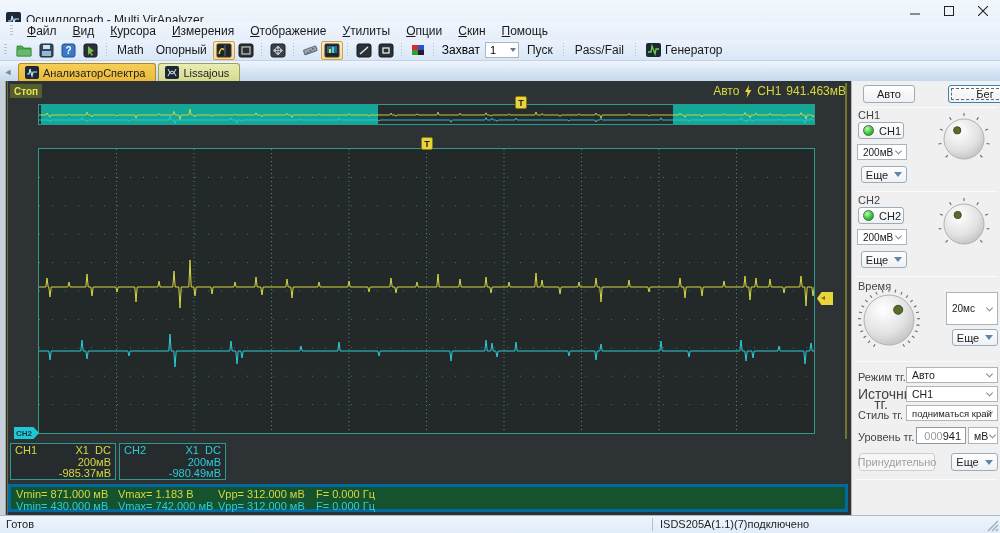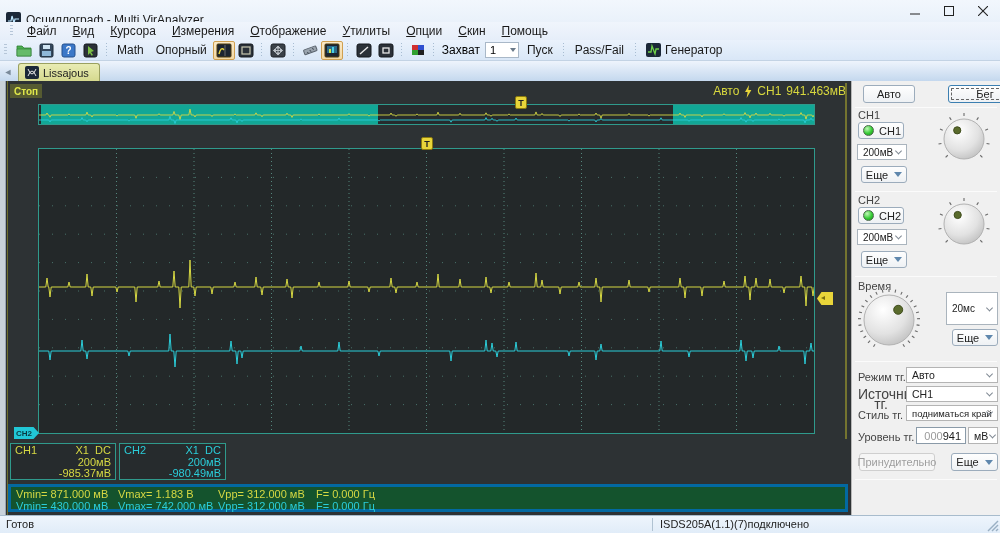--- a/index.html
+++ b/index.html
@@ -238,20 +238,27 @@
     <svg width="15" height="14">
         <rect x="0" y="0" width="15" height="14" rx="2" fill="#1b2838"></rect>
         <polyline points="2,9 5,9 6,3 9,11 10,6 13,6" fill="none" stroke="#6fd04a" stroke-width="1.3"></polyline>
       </svg>
     <span>Генератор</span>
   </div>
 </div>
 
 <div class="tabbar">
   <div class="tab-scroll">◄</div>
+  <div class="tab amber">
+    <svg width="14" height="13">
+        <rect width="14" height="13" rx="2" fill="#1b2838"></rect>
+        <polyline points="2,8 4,8 5,3 7,10 8,6 12,6" fill="none" stroke="#bfe8ff" stroke-width="1.2"></polyline>
+      </svg>
+    <span>АнализаторСпектра</span>
+  </div>
   <div class="tab olive">
     <svg width="14" height="13">
         <rect width="14" height="13" rx="2" fill="#1b2838"></rect>
         <path d="M3,3 Q7,13 11,3 M3,10 Q7,0 11,10" fill="none" stroke="#e8e8e8" stroke-width="1"></path>
       </svg>
     <span>Lissajous</span>
   </div>
 </div>
 
 <div class="dark-area">

